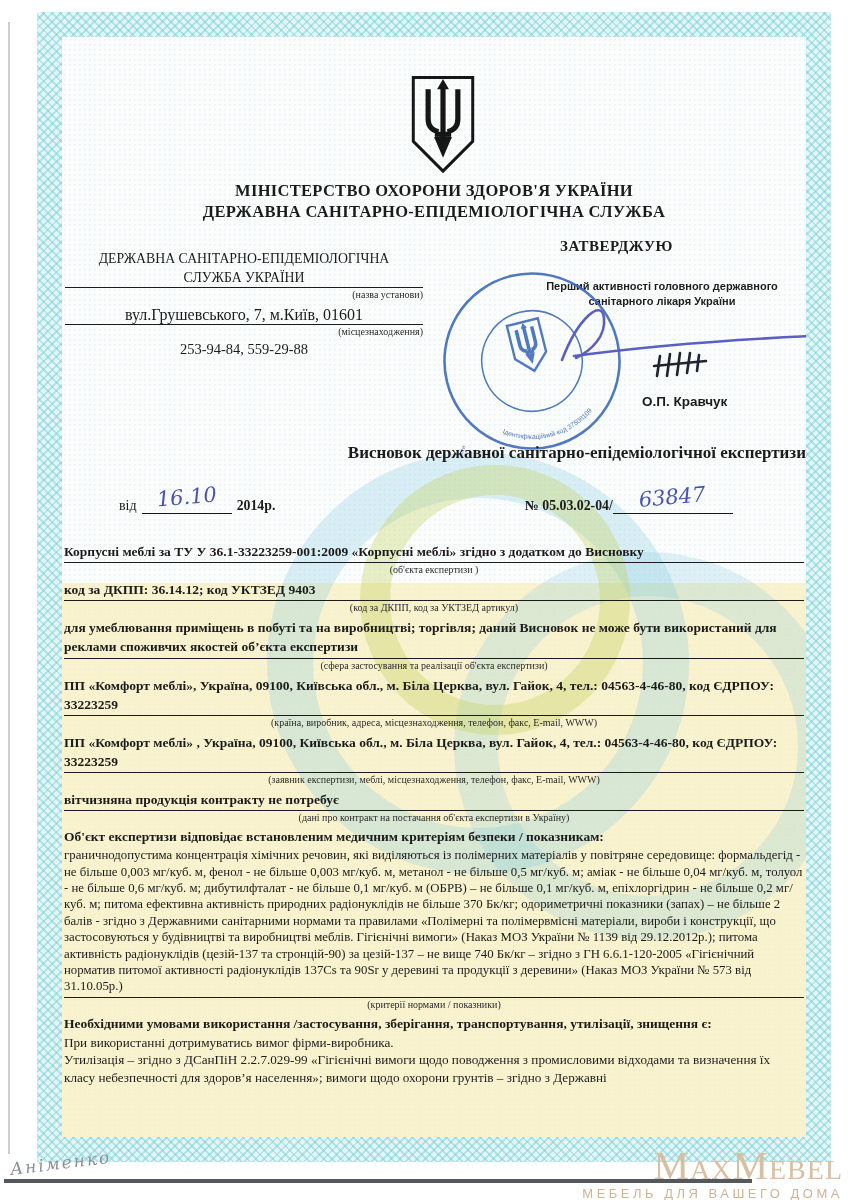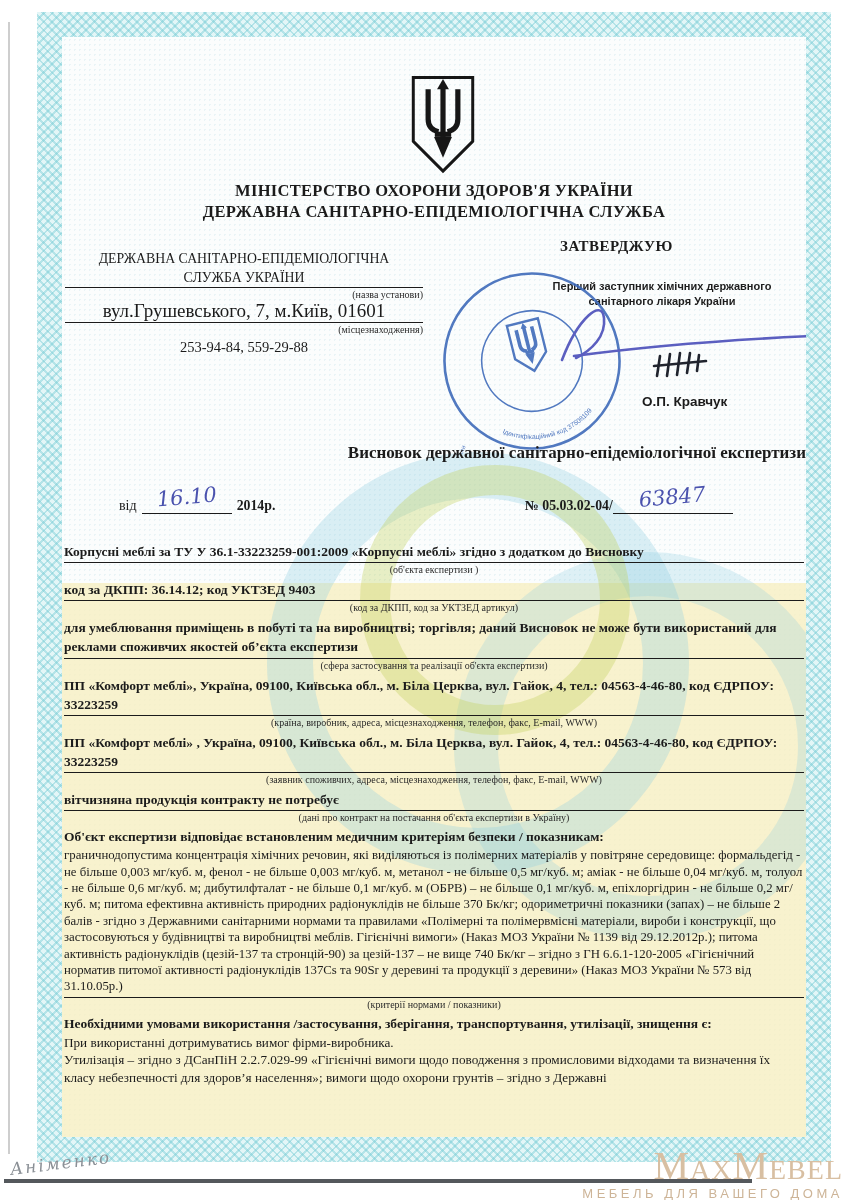--- a/index.html
+++ b/index.html
@@ -30,21 +30,21 @@
   .layer{position:absolute;left:0;top:0;right:0;bottom:0;}
 
   .trident-top{position:absolute;left:338px;top:36px;width:86px;height:104px;}
   .ministry{position:absolute;left:0;right:0;top:143px;text-align:center;font-weight:bold;font-size:16.5px;line-height:1.3;letter-spacing:.3px;}
   .approve{position:absolute;left:498px;top:201px;font-weight:bold;font-size:15px;letter-spacing:.5px;}
 
   .issuer{position:absolute;left:3px;top:213px;width:358px;text-align:center;}
   .issuer .nm{font-size:13.8px;line-height:1.35;}
   .rule{border-bottom:1.6px solid #1b1b1b;}
   .cap{font-size:10px;color:#2a2a2a;text-align:right;padding-top:1px;}
-  .issuer .addr{font-size:19px;margin-top:0;}
+  .issuer .addr{font-size:16px;margin-top:6px;}
   .issuer .ph{font-size:14.5px;margin-top:4px;}
 
   .appr-pos{position:absolute;left:452px;top:242px;width:296px;text-align:center;
     font-family:"Liberation Sans", sans-serif;font-size:11px;font-weight:600;color:#1d1d1d;line-height:1.35;}
   .signer{position:absolute;left:580px;top:357px;font-family:"Liberation Sans", sans-serif;font-weight:bold;font-size:13.5px;}
 
   .stamp{position:absolute;left:379px;top:233px;width:182px;height:182px;transform:rotate(-14deg);opacity:.88;}
   .sig{position:absolute;left:480px;top:253px;width:285px;height:110px;}
 
   .doc-title{position:absolute;left:0;right:0;top:406px;text-align:right;font-weight:bold;font-size:17px;}
@@ -112,21 +112,21 @@
       <div class="issuer">
         <div class="nm">ДЕРЖАВНА САНІТАРНО-ЕПІДЕМІОЛОГІЧНА</div>
         <div class="nm rule">СЛУЖБА УКРАЇНИ</div>
         <div class="cap">(назва установи)</div>
         <div class="addr rule">вул.Грушевського, 7,  м.Київ, 01601</div>
         <div class="cap">(місцезнаходження)</div>
         <div class="ph">253-94-84, 559-29-88</div>
       </div>
 
       <div class="appr-pos">
-        <div>Перший заступник хімічних державного</div>
+        <div>Перший активності головного державного</div>
         <div>санітарного лікаря України</div>
       </div>
 
       <svg class="stamp" viewBox="-105 -105 210 210">
         <g fill="none" stroke="#3a67b8">
           <circle r="101" stroke-width="3"></circle>
           <circle r="58" stroke-width="1.8"></circle>
         </g>
         <defs>
           <path id="p-outer" d="M0,86 A86,86 0 1 1 -0.12,85.9"></path>
@@ -198,21 +198,21 @@
           <div class="sec-cap">(сфера застосування та реалізації об'єкта експертизи)</div>
         </div>
 
         <div>
           <div class="sec-line">ПП «Комфорт меблі», Україна,  09100, Київська обл., м. Біла Церква, вул. Гайок, 4, тел.:  04563-4-46-80, код ЄДРПОУ: 33223259</div>
           <div class="sec-cap">(країна, виробник, адреса,  місцезнаходження,  телефон, факс, E-mail, WWW)</div>
         </div>
 
         <div>
           <div class="sec-line">ПП «Комфорт меблі» , Україна,  09100, Київська обл., м. Біла Церква, вул. Гайок, 4, тел.:  04563-4-46-80, код ЄДРПОУ: 33223259</div>
-          <div class="sec-cap">(заявник споживчих, адреса,  місцезнаходження,  телефон, факс, E-mail, WWW)</div>
+          <div class="sec-cap">(заявник експертизи, меблі,  місцезнаходження,  телефон, факс, E-mail, WWW)</div>
         </div>
 
         <div>
           <div class="sec-line">вітчизняна продукція контракту не потребує</div>
           <div class="sec-cap">(дані про контракт на постачання об'єкта експертизи в Україну)</div>
         </div>
 
         <div>
           <div class="crit-intro">Об'єкт експертизи  відповідає  встановленим  медичним критеріям безпеки / показникам:</div>
           <div class="crit-body">граничнодопустима концентрація хімічних речовин, які виділяються із полімерних матеріалів у повітряне середовище: формальдегід - не більше 0,003 мг/куб. м, фенол - не більше 0,003 мг/куб. м, метанол - не більше 0,5 мг/куб. м; аміак - не більше 0,04 мг/куб. м, толуол - не більше 0,6 мг/куб. м; дибутилфталат - не більше 0,1 мг/куб. м (ОБРВ) – не більше 0,1 мг/куб. м, епіхлоргідрин - не більше 0,2 мг/куб. м; питома ефективна активність природних радіонуклідів не більше 370 Бк/кг; одориметричні показники (запах) – не більше 2 балів - згідно з Державними санітарними нормами та правилами «Полімерні та полімервмісні матеріали, вироби і конструкції, що застосовуються у будівництві та виробництві меблів. Гігієнічні вимоги» (Наказ МОЗ України № 1139 від 29.12.2012р.); питома активність радіонуклідів (цезій-137 та стронцій-90) за цезій-137 – не вище 740 Бк/кг – згідно з ГН 6.6.1-120-2005 «Гігієнічний норматив питомої активності радіонуклідів 137Cs та 90Sr у деревині та продукції з деревини» (Наказ МОЗ України № 573 від 31.10.05р.)</div>

